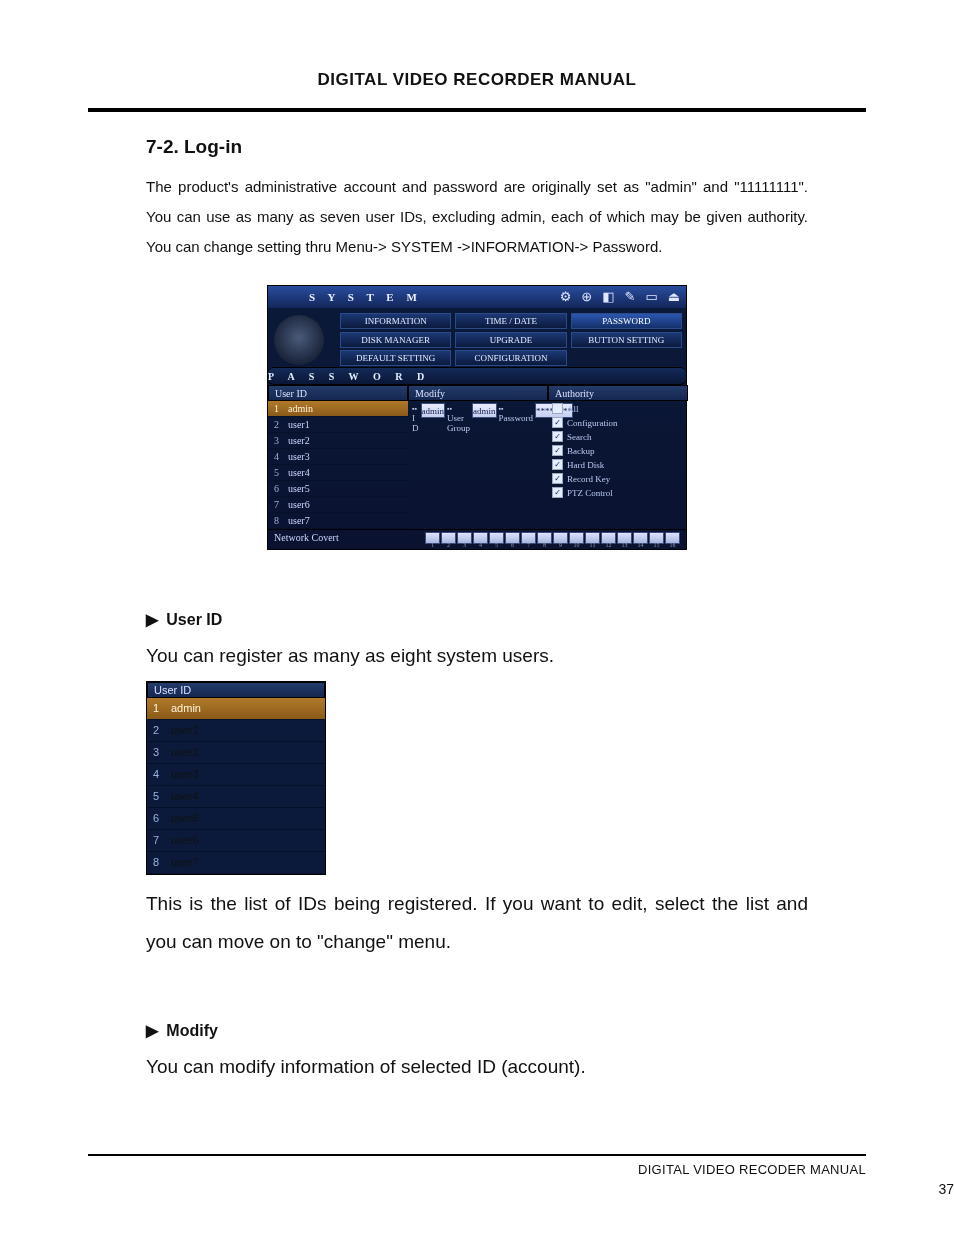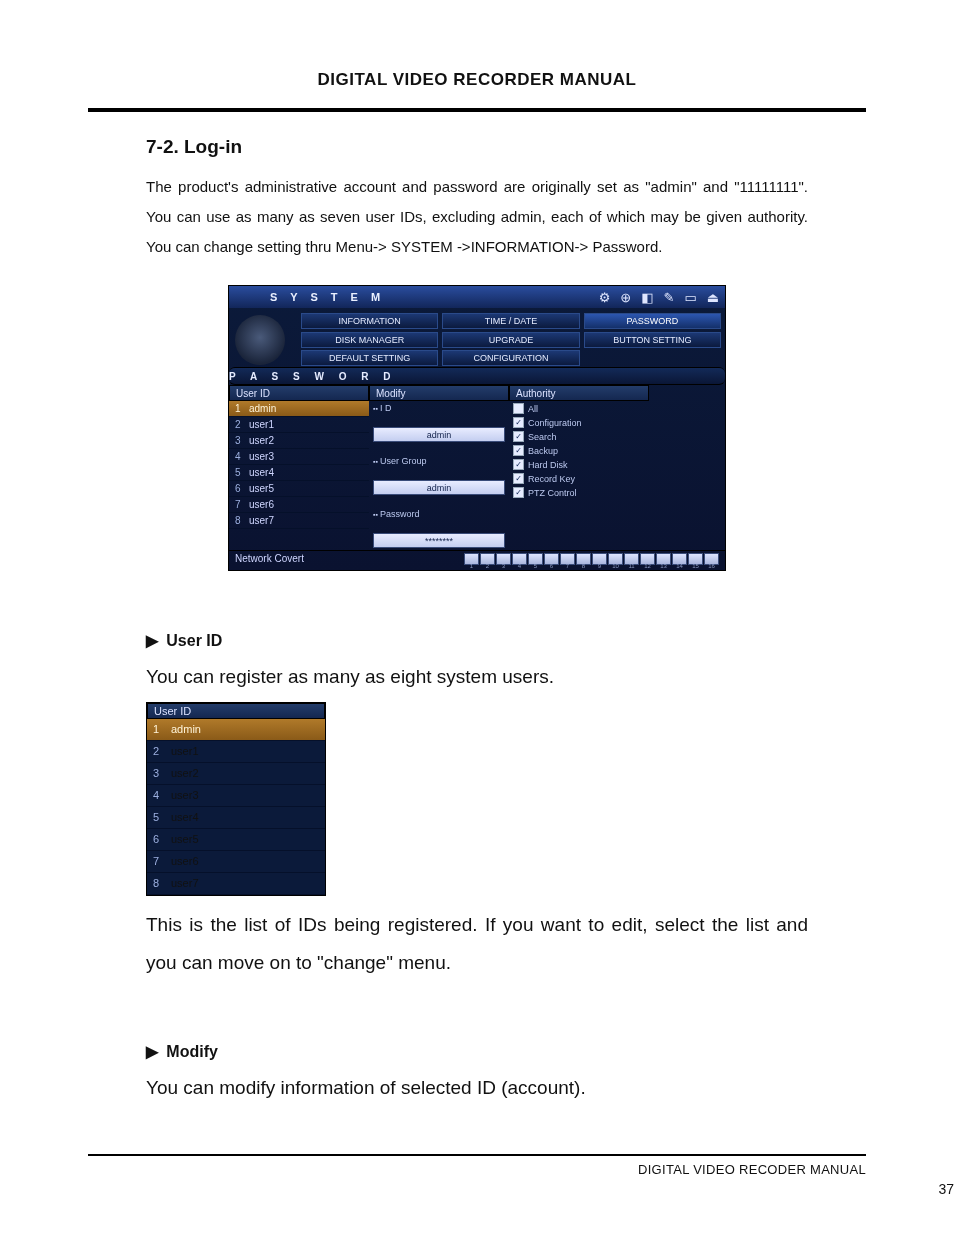--- a/index.html
+++ b/index.html
@@ -8,39 +8,39 @@
   .doc-title { text-align: center; font-weight: bold; font-size: 17px; letter-spacing: 0.5px; }
   .rule-thick { border: none; border-top: 4px solid #000; margin: 18px 0 24px 0; }
   .content { padding: 0 58px; }
   .section-heading { font-weight: bold; font-size: 19px; margin-bottom: 14px; }
   .body-text { font-size: 15px; line-height: 2.0; text-align: justify; margin-bottom: 23px; }
   .sub-heading { font-weight: bold; font-size: 16px; margin-top: 60px; }
   .sub-heading .tri { display: inline-block; margin-right: 8px; }
   .sub-body { font-size: 19px; line-height: 2.0; text-align: justify; margin-top: 8px; }
 
   
-  .dvr1 { width: 498px; margin: 10px auto 0 auto; background: linear-gradient(#0b1a3a,#0a1230); border: 1px solid #000; font-family: Liberation Sans, sans-serif; font-size: 10px; color: #cfd6ff; }
+  .dvr1 { width: 420px; margin: 10px auto 0 auto; background: linear-gradient(#0b1a3a,#0a1230); border: 1px solid #000; font-family: Liberation Serif, serif; font-size: 10px; color: #cfd6ff; }
   .dvr1-top { height: 22px; background: linear-gradient(#2a4d9e,#12265a); display:flex; align-items:center; padding:0 6px; }
   .dvr1-top .sys { letter-spacing: 5px; font-weight: bold; color:#eaf0ff; font-size:11px; flex:1; padding-left:35px; }
   .dvr1-top .icons { display:flex; gap:10px; font-size:13px; color:#dfe6ff; }
   .dvr1-tabs { display:flex; padding: 5px 4px 0 4px; gap:12px; }
   .dvr1-wheel { width:50px; height:50px; background: radial-gradient(circle at 50% 45%, #4a5a7a 0%, #1a243a 70%); border-radius:50%; margin:2px 4px 2px 2px; }
   .dvr1-tabgrid { flex:1; display:grid; grid-template-columns: repeat(3,1fr); gap:2px 4px; }
   .dvr1-tab { height:16px; background: linear-gradient(#1c3874,#0b1a3e); border:1px solid #2a4a8a; font-size:9px; display:flex; align-items:center; justify-content:center; color:#e6ecff; white-space:nowrap; }
   .dvr1-tab.sel { background: linear-gradient(#2c56b0,#14306a); color:#fff; }
   .dvr1-sec-title { background: linear-gradient(#132a58,#0a1636); height:18px; display:flex; align-items:center; letter-spacing:6px; font-weight:bold; color:#e6ecff; font-size:10px; border-top:1px solid #000; border-bottom:1px solid #000;border-radius:6px; }
 
   .dvr1-body { display:grid; grid-template-columns: 140px 140px 140px; }
   .colhdr { height:16px; background: linear-gradient(#233c6a,#142750); border:1px solid #000; padding-left:6px; line-height:15px; color:#dbe2ff; font-size:10px; }
   .usercol { }
   .userrow { height:16px; border-bottom:1px solid #05102a; padding-left:6px; line-height:15px; font-size:10px; display:flex; }
   .userrow .n { width:14px; color:#9db0e0; }
   .userrow.sel { background: linear-gradient(#b07a2a,#8a5a18); color:#fff4d8; }
   .userrow.sel .n { color:#fff4d8; }
-  .modcol { padding: 2px 4px; display:flex; flex-direction:column; gap:14px; }
+  .modcol { padding: 2px 4px; display:flex; flex-direction:row; gap:2px; }
   .modlabel { font-size:9px; color:#bcc9ef; }
   .modlabel::before { content:"▪▪ "; font-size:7px; }
   .modfield { height:15px; background: linear-gradient(#e8ecff,#c4cef0); border:1px solid #3a4c7a; font-size:9px; color:#10204a; display:flex; align-items:center; justify-content:center; }
   .authcol { padding:2px 4px; display:flex; flex-direction:column; gap:3px; }
   .chk { display:flex; align-items:center; gap:4px; font-size:9px; color:#bcc9ef; }
   .chk .box { width:11px; height:11px; border:1px solid #9ab; background:#e6ecff; color:#0a2050; font-size:8px; line-height:9px; text-align:center; }
   .netcov { height:20px; padding:2px 6px; display:flex; gap:8px; border-top:1px solid #000; font-size:10px; }
   .netcov .boxes { display:flex; gap:1px; margin-left:auto; }
   .netcov .b { width:15px; height:12px; background: linear-gradient(#dde4ff,#aab6dd); border:1px solid #3a4c7a; font-size:6px; color:#506; text-align:center; line-height:16px; position:relative; }
   .netcov .b span { position:absolute; bottom:-10px; left:0; right:0; font-size:6px; color:#8a98c0; }

